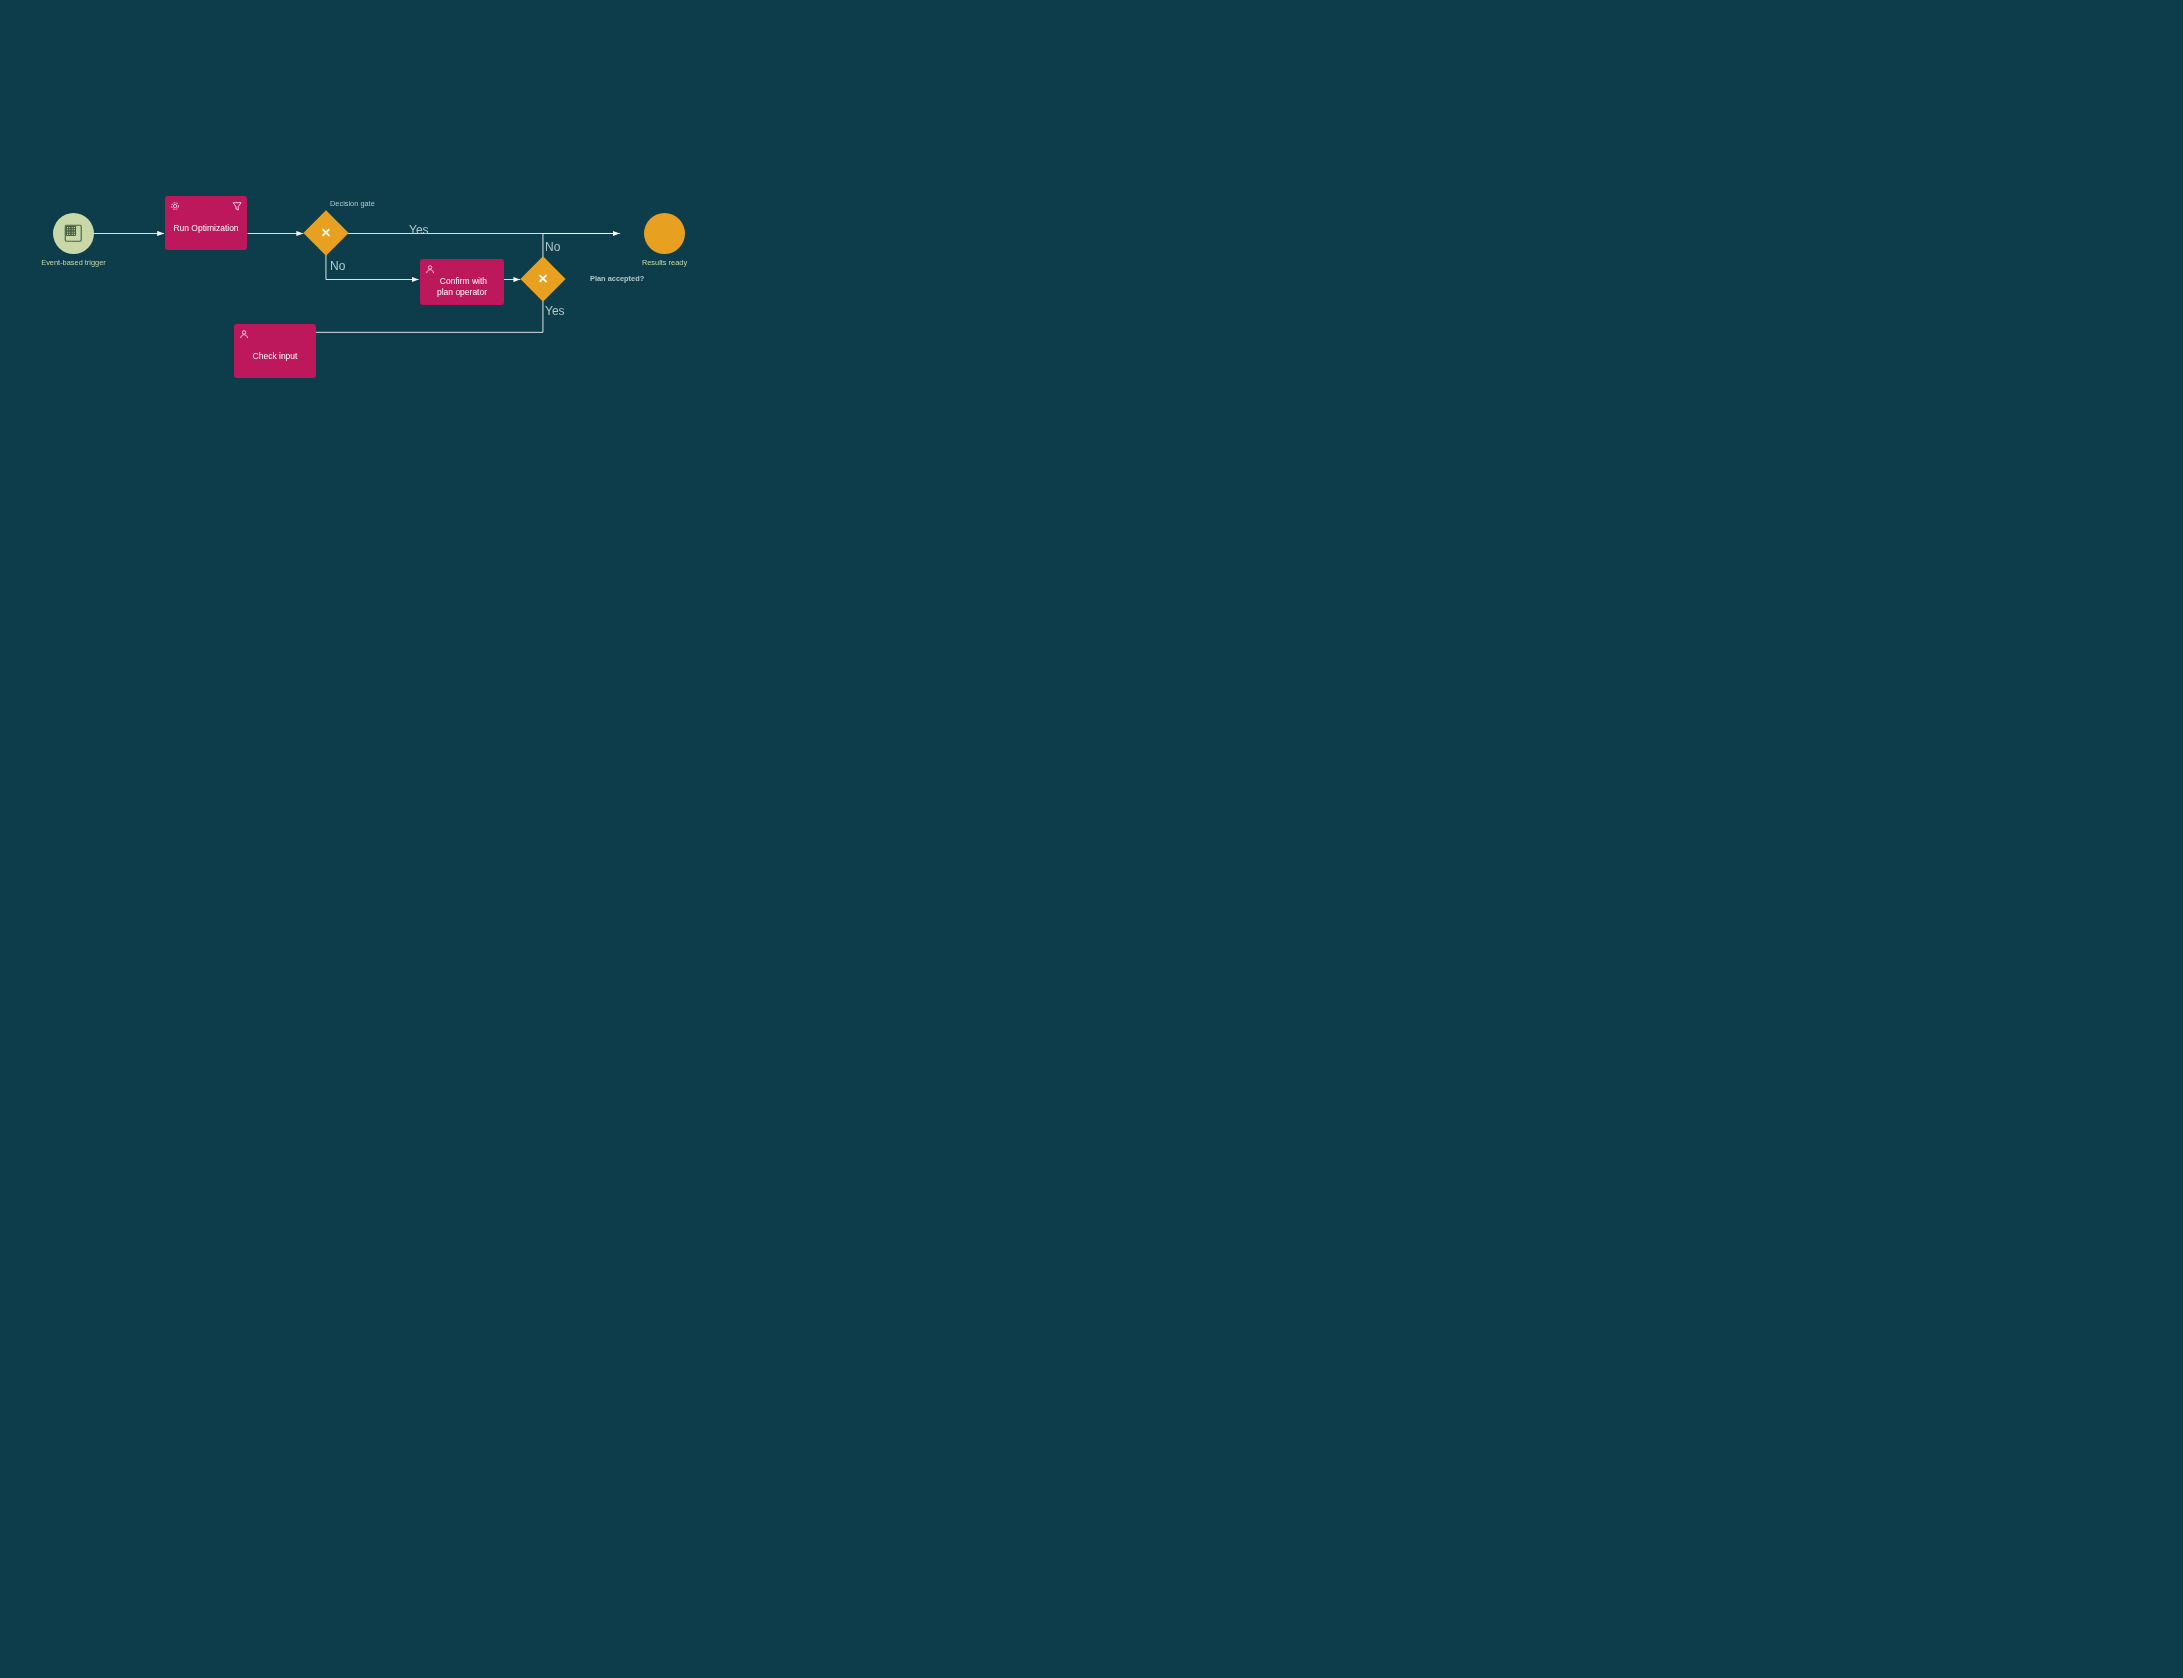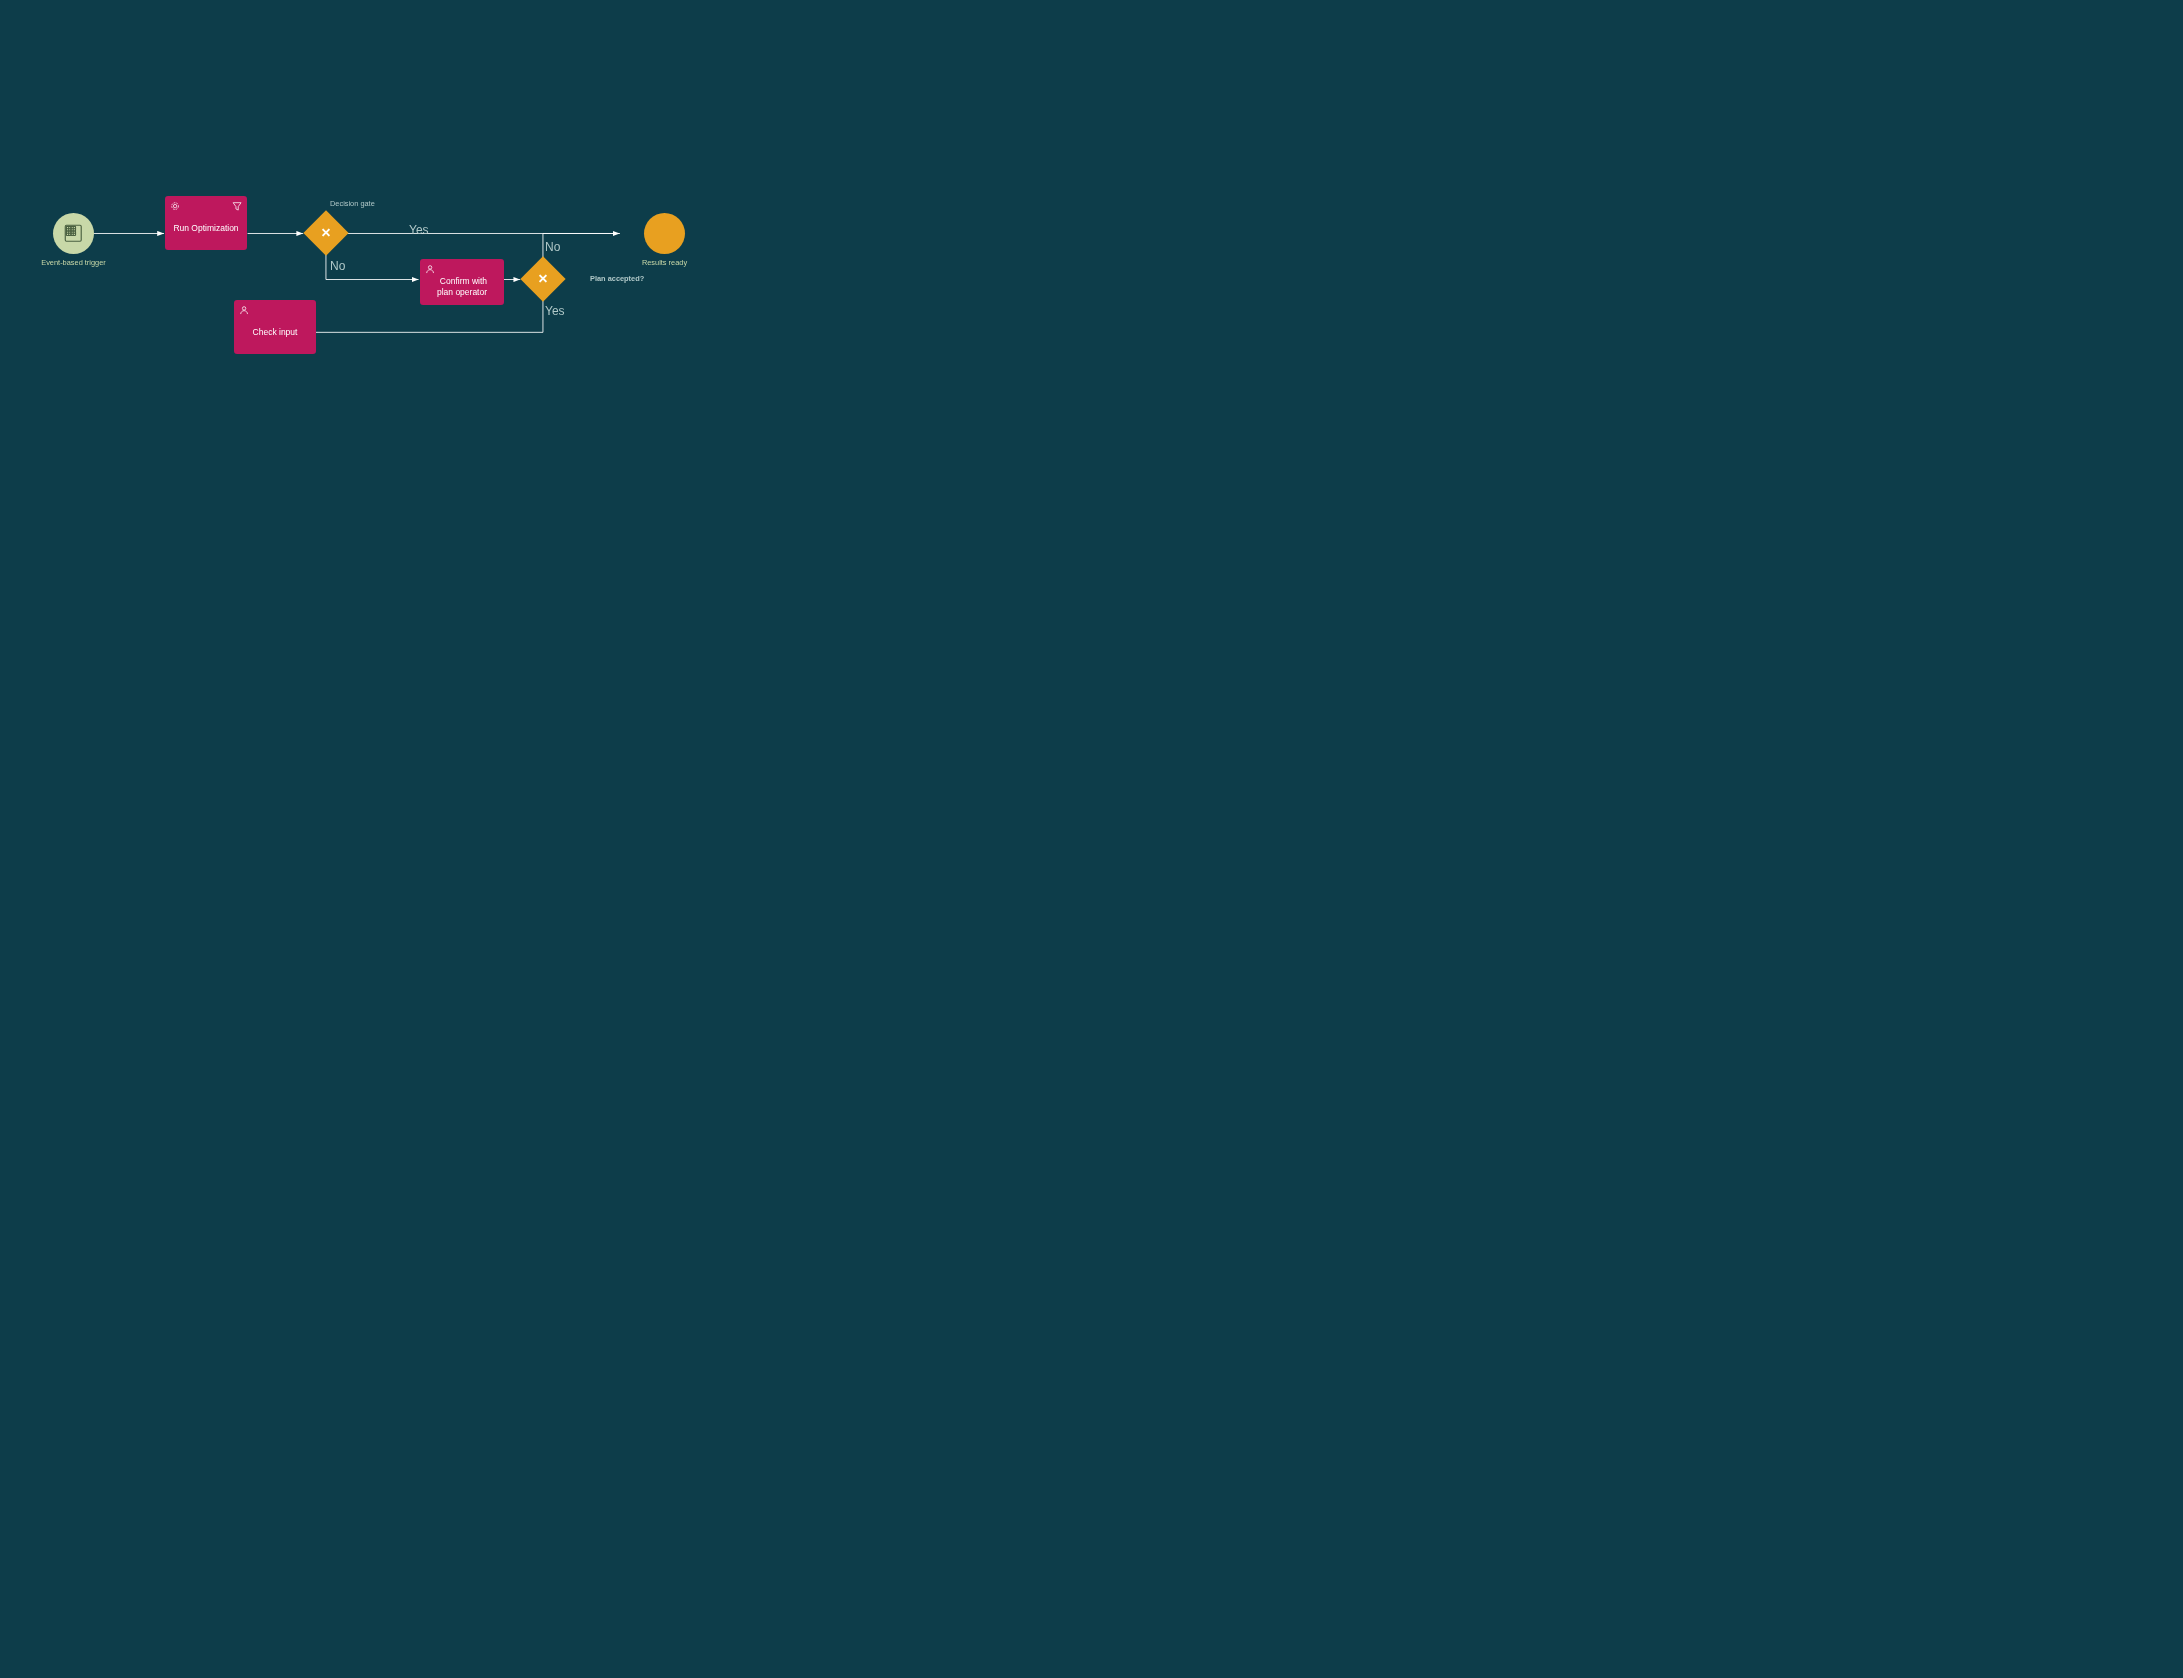--- a/index.html
+++ b/index.html
@@ -272,21 +272,21 @@
 
   <div class="arrow-label" style="left: 545px; top: 240px;">No</div>
 
   <div class="arrow-label" style="left: 545px; top: 304px;">Yes</div>
 
   <div class="node" style="left: 644px; top: 213px;">
     <div class="end-circle"></div>
     <div class="end-label">Results ready</div>
   </div>
 
-  <div class="node" style="left: 190px; top: 300px; padding-left: 44px;">
+  <div class="node" style="left: 190px; top: 324px; padding-left: 44px;">
     <div class="process-box" style="width:82px; height:54px;">
       <div class="icon-row">
         <svg viewBox="0 0 18 18" fill="none" xmlns="http://www.w3.org/2000/svg">
           <circle cx="9" cy="6" r="3" stroke="white" stroke-width="1.5" fill="none"></circle>
           <path d="M3 16c0-3.3 2.7-6 6-6s6 2.7 6 6" stroke="white" stroke-width="1.5" fill="none"></path>
         </svg>
       </div>
       <span class="box-label">Check input</span>
     </div>
   </div>

